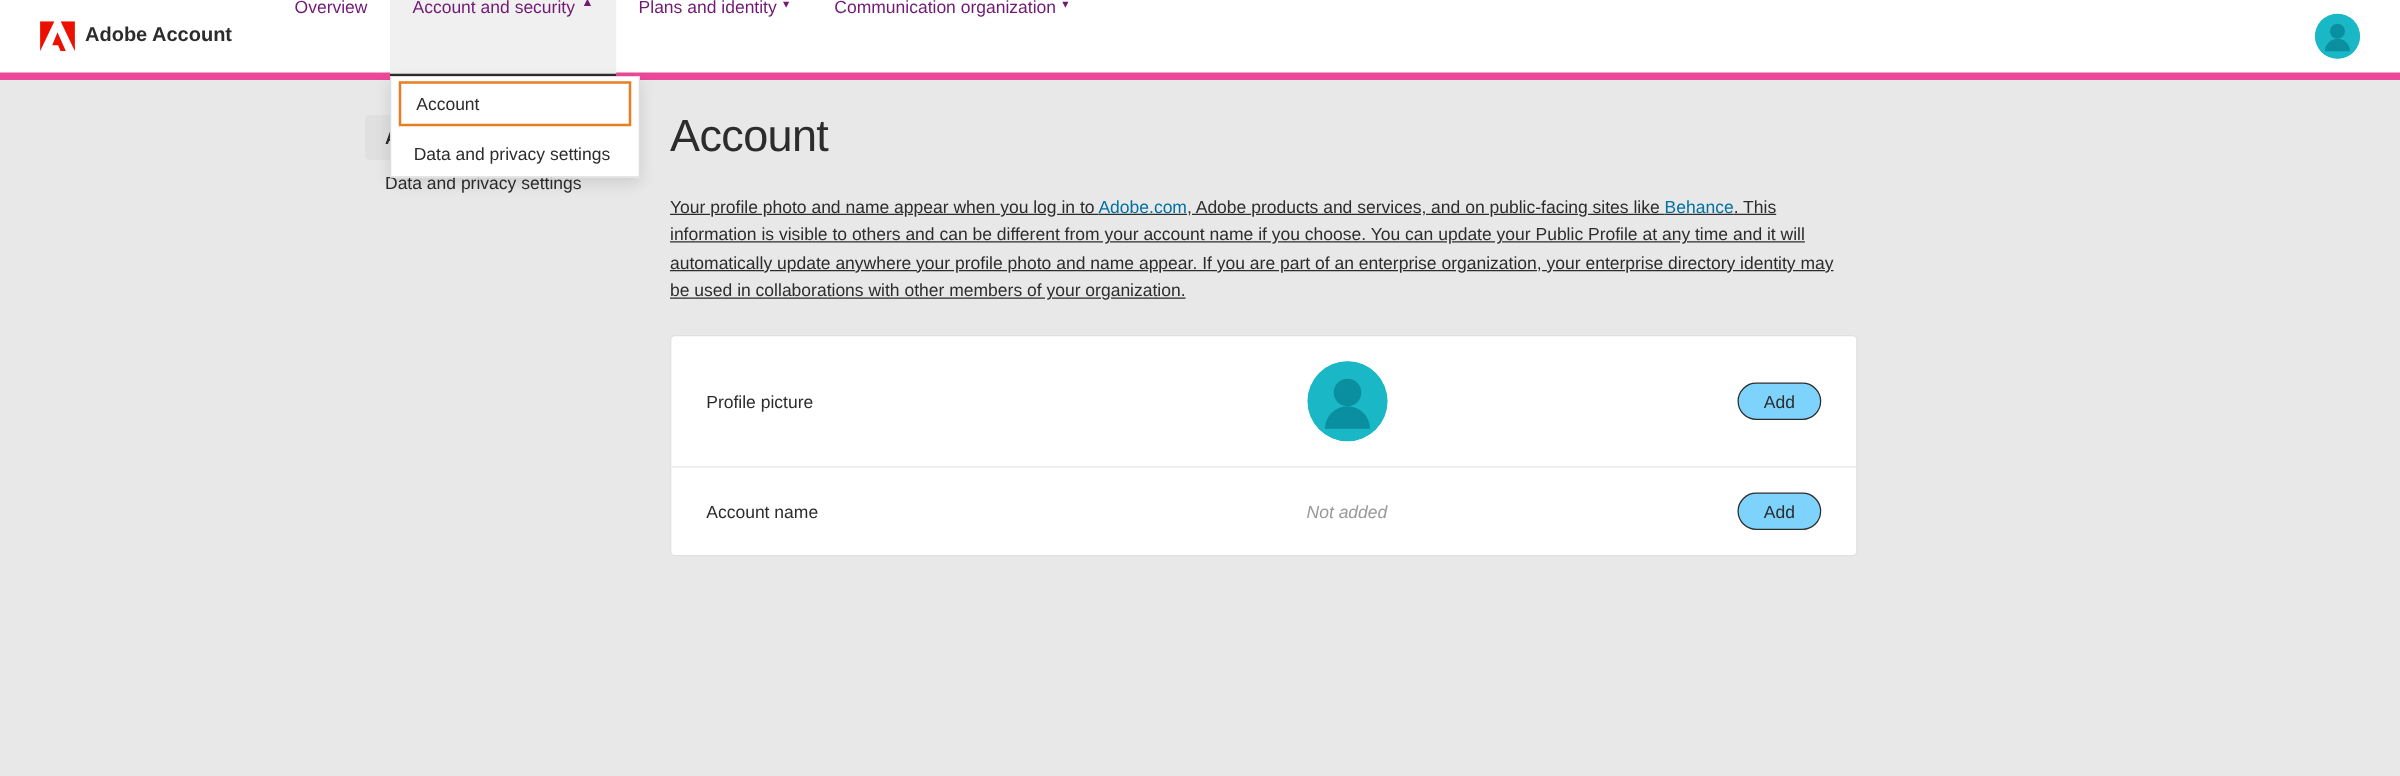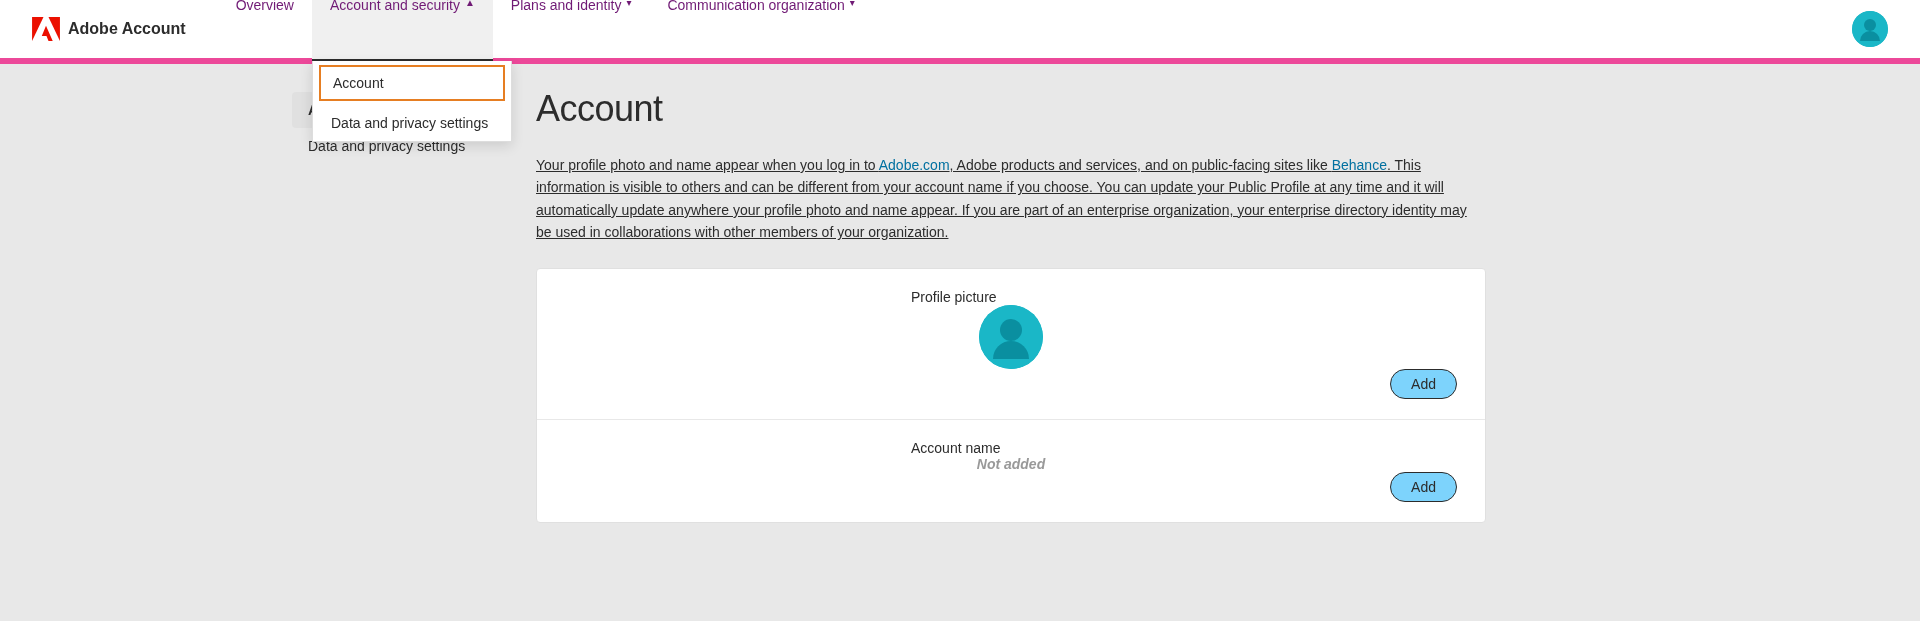--- a/index.html
+++ b/index.html
@@ -180,37 +180,35 @@
       background: #fff;
       border: 1px solid #e0e0e0;
       border-radius: 4px;
       max-width: 950px;
     }
     .profile-row {
       display: flex;
       align-items: center;
       padding: 20px 28px;
       border-bottom: 1px solid #e8e8e8;
-      flex-direction: column;
     }
     .profile-row:last-child {
       border-bottom: none;
     }
     .profile-row-label {
       width: 200px;
       font-size: 14px;
       color: #2c2c2c;
       flex-shrink: 0;
     }
     .profile-row-value {
       flex: 1;
       display: flex;
       align-items: center;
       justify-content: center;
-      font-weight: bold;
     }
     .profile-avatar-large {
       width: 64px;
       height: 64px;
       border-radius: 50%;
       background: #1ab7c7;
       display: flex;
       align-items: center;
       justify-content: center;
       overflow: hidden;

